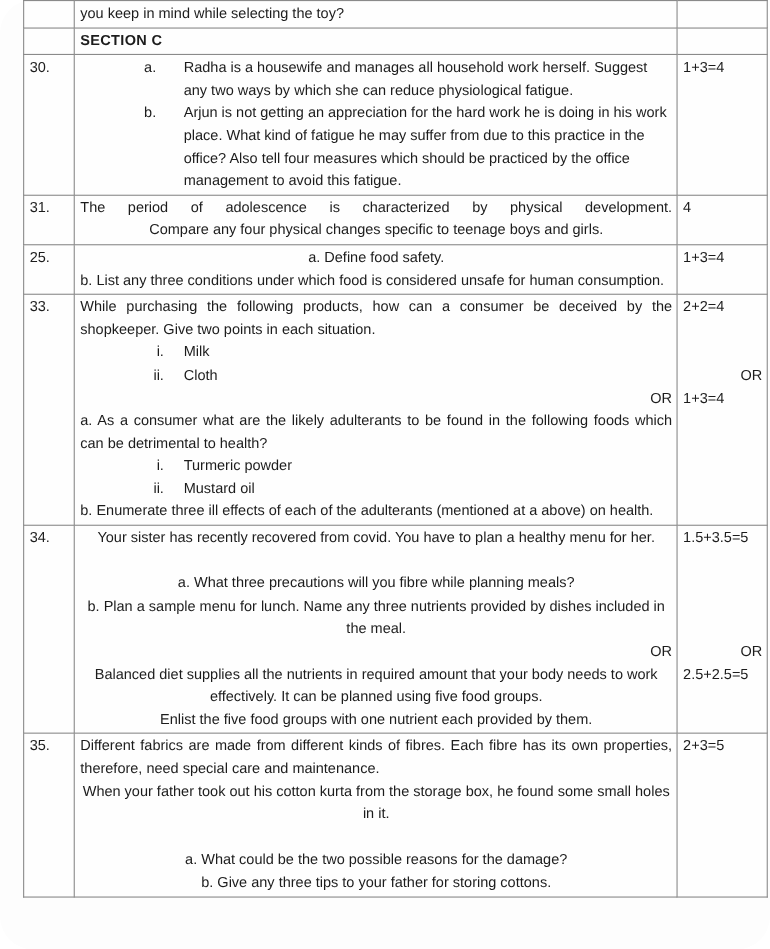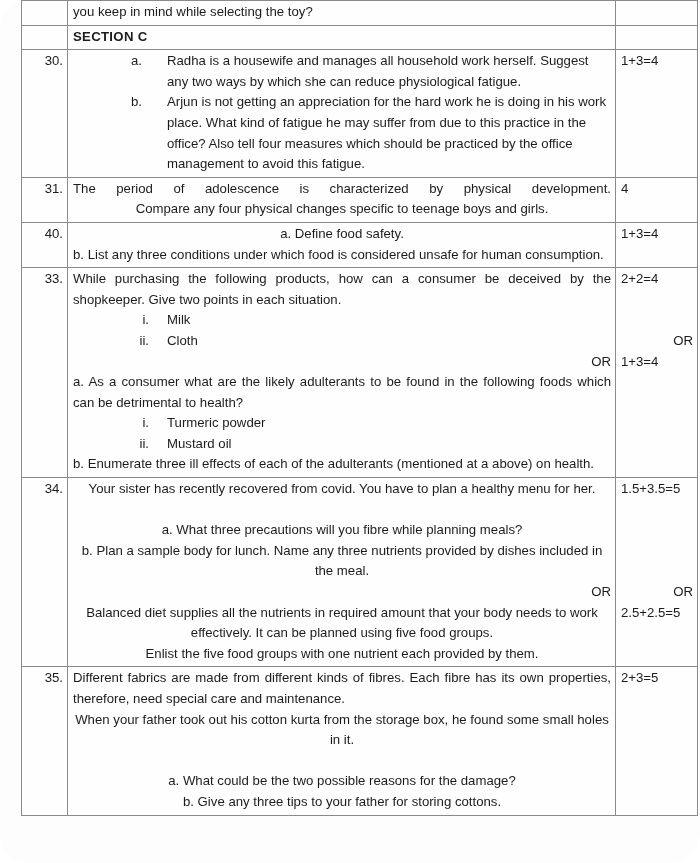--- a/index.html
+++ b/index.html
@@ -37,21 +37,21 @@
     border: 1px solid #8a8a8a;
     vertical-align: top;
     padding: 1px 4px 2px 5px;
     font-size: 13.2px;
     line-height: 20.6px;
     background: #fefefe;
   }
   td.num {
     padding-left: 6px;
     padding-right: 2px;
-    text-align: right;
+    text-align: left;
     white-space: nowrap;
     margin-left: 24px;
   }
   td.body {
     text-align: justify;
     text-justify: inter-word;
     padding-left: 7px;
     padding-right: 6px;
   }
   td.marks {
@@ -148,21 +148,21 @@
       <tr>
         <td class="num">31.</td>
         <td class="body">
           <p class="pl" style="text-align:justify;text-align-last:justify;">The period of adolescence is characterized by physical development.</p>
           <p class="pl nojust">Compare any four physical changes specific to teenage boys and girls.</p>
         </td>
         <td class="marks">4</td>
       </tr>
 
       <tr>
-        <td class="num">40.</td>
+        <td class="num">25.</td>
         <td class="body">
           <p class="pl nojust">a. Define food safety.</p>
           <p class="pl">b. List any three conditions under which food is considered unsafe for human consumption.</p>
         </td>
         <td class="marks">1+3=4</td>
       </tr>
 
       <tr>
         <td class="num">33.</td>
         <td class="body">
@@ -199,21 +199,21 @@
           <p class="pl">1+3=4</p>
         </td>
       </tr>
 
       <tr>
         <td class="num">34.</td>
         <td class="body">
           <p class="pl nojust">Your sister has recently recovered from covid. You have to plan a healthy menu for her.</p>
           <p class="blank"></p>
           <p class="pl nojust">a. What three precautions will you fibre while planning meals?</p>
-          <p class="pl nojust">b. Plan a sample body for lunch. Name any three nutrients provided by dishes included in the meal.</p>
+          <p class="pl nojust">b. Plan a sample menu for lunch. Name any three nutrients provided by dishes included in the meal.</p>
           <p class="pl ctr">OR</p>
           <p class="pl nojust">Balanced diet supplies all the nutrients in required amount that your body needs to work effectively. It can be planned using five food groups.</p>
           <p class="pl nojust">Enlist the five food groups with one nutrient each provided by them.</p>
         </td>
         <td class="marks">
           <p class="pl">1.5+3.5=5</p>
           <p class="blank"></p>
           <p class="blank"></p>
           <p class="blank"></p>
           <p class="blank"></p>

